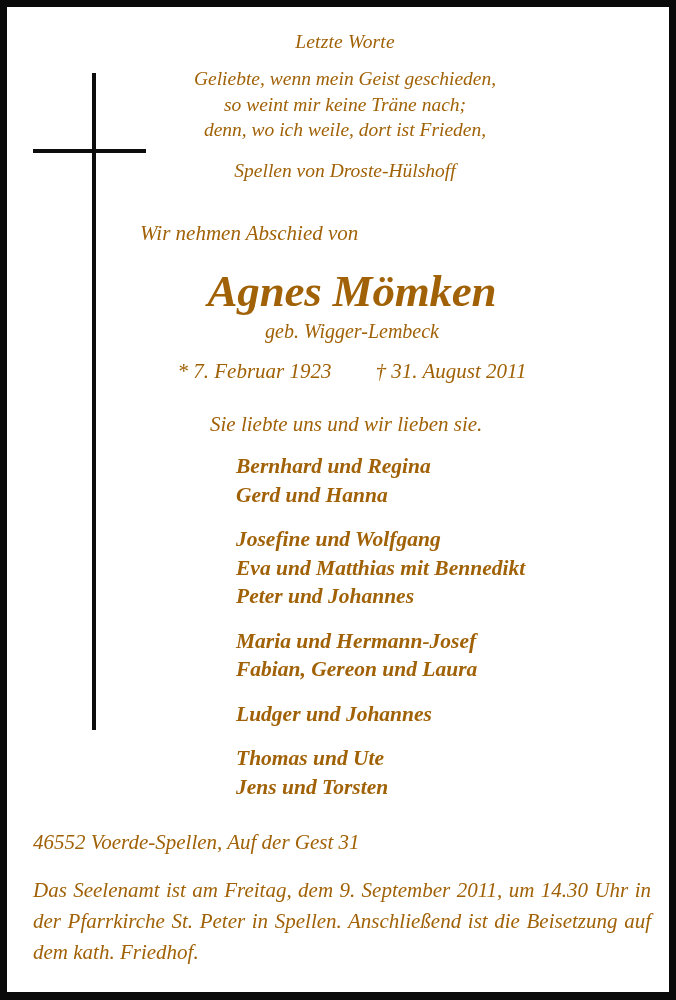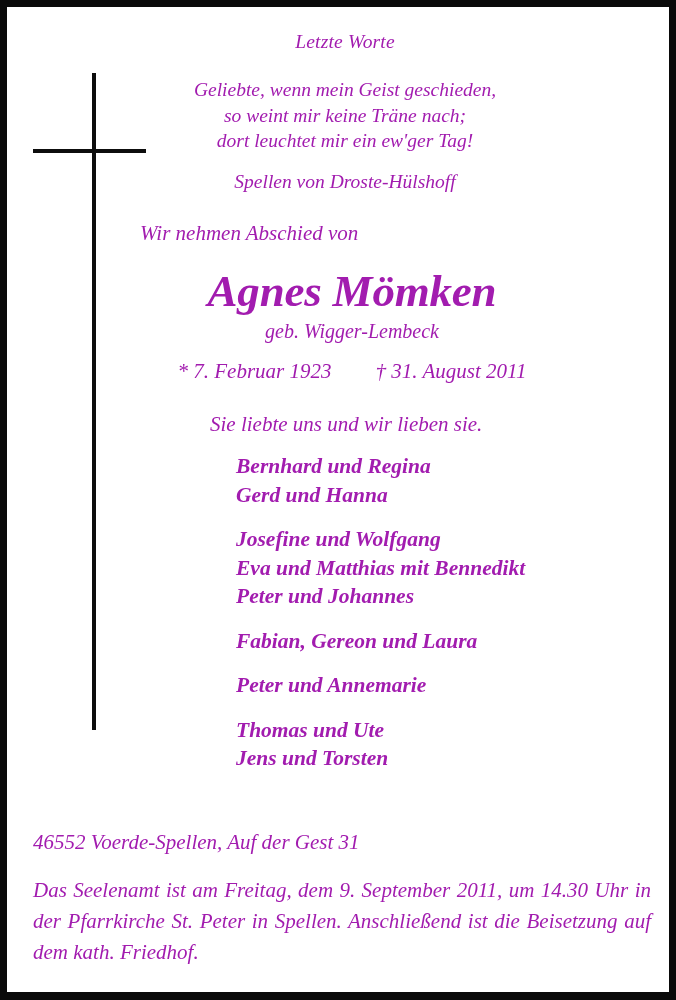--- a/index.html
+++ b/index.html
@@ -17,21 +17,21 @@
     overflow: hidden;
   }
   .obituary-page {
     position: relative;
     width: 100%;
     height: 100%;
     background: #ffffff;
     box-sizing: border-box;
     overflow: hidden;
     font-family: "Liberation Serif", "DejaVu Serif", serif;
-    color: #a21caf;
+    color: #a16207;
   }
 
   
   .cross {
     position: absolute;
     left: 0;
     top: 0;
     width: 170px;
     height: 740px;
     pointer-events: none;
@@ -61,21 +61,21 @@
     width: 456px;
     text-align: center;
   }
   .poem-heading {
     font-style: italic;
     font-size: 19.5px;
     line-height: 26px;
     letter-spacing: 0.2px;
   }
   .poem-body {
-    margin-top: 22px;
+    margin-top: 11px;
     font-style: italic;
     font-size: 19.5px;
     line-height: 25.5px;
     text-align: center;
   }
   .poem-line {
     display: block;
     white-space: nowrap;
   }
   .poem-author {
@@ -198,21 +198,21 @@
     <div class="cross">
       <div class="cross-vertical"></div>
       <div class="cross-horizontal"></div>
     </div>
 
     <div class="poem-block">
       <div class="poem-heading">Letzte Worte</div>
       <div class="poem-body">
         <span class="poem-line">Geliebte, wenn mein Geist geschieden,</span>
         <span class="poem-line">so weint mir keine Träne nach;</span>
-        <span class="poem-line">dort leuchtet mir ein ew'ger Tag!</span>
+        <span class="poem-line">denn, wo ich weile, dort ist Frieden,</span>
       </div>
       <div class="poem-author">Spellen von Droste-Hülshoff</div>
     </div>
 
     <div class="farewell-line">Wir nehmen Abschied von</div>
 
     <div class="name-block">
       <div class="deceased-name">Agnes Mömken</div>
       <div class="deceased-maiden">geb. Wigger-Lembeck</div>
     </div>
@@ -227,24 +227,25 @@
       <div class="mourner-group">
         <div class="mourner-line">Bernhard und Regina</div>
         <div class="mourner-line">Gerd und Hanna</div>
       </div>
       <div class="mourner-group">
         <div class="mourner-line">Josefine und Wolfgang</div>
         <div class="mourner-line">Eva und Matthias mit Bennedikt</div>
         <div class="mourner-line">Peter und Johannes</div>
       </div>
       <div class="mourner-group">
+        <div class="mourner-line">Maria und Hermann-Josef</div>
         <div class="mourner-line">Fabian, Gereon und Laura</div>
       </div>
       <div class="mourner-group">
-        <div class="mourner-line">Peter und Annemarie</div>
+        <div class="mourner-line">Ludger und Johannes</div>
       </div>
       <div class="mourner-group">
         <div class="mourner-line">Thomas und Ute</div>
         <div class="mourner-line">Jens und Torsten</div>
       </div>
     </div>
 
     <div class="address-line">46552 Voerde-Spellen, Auf der Gest 31</div>
 
     <div class="service-note"><span>Das Seelenamt ist am Freitag, dem 9. September 2011, um 14.30 Uhr in der Pfarrkirche St. Peter in Spellen. Anschließend ist die Beisetzung auf dem kath. Friedhof.</span></div>

